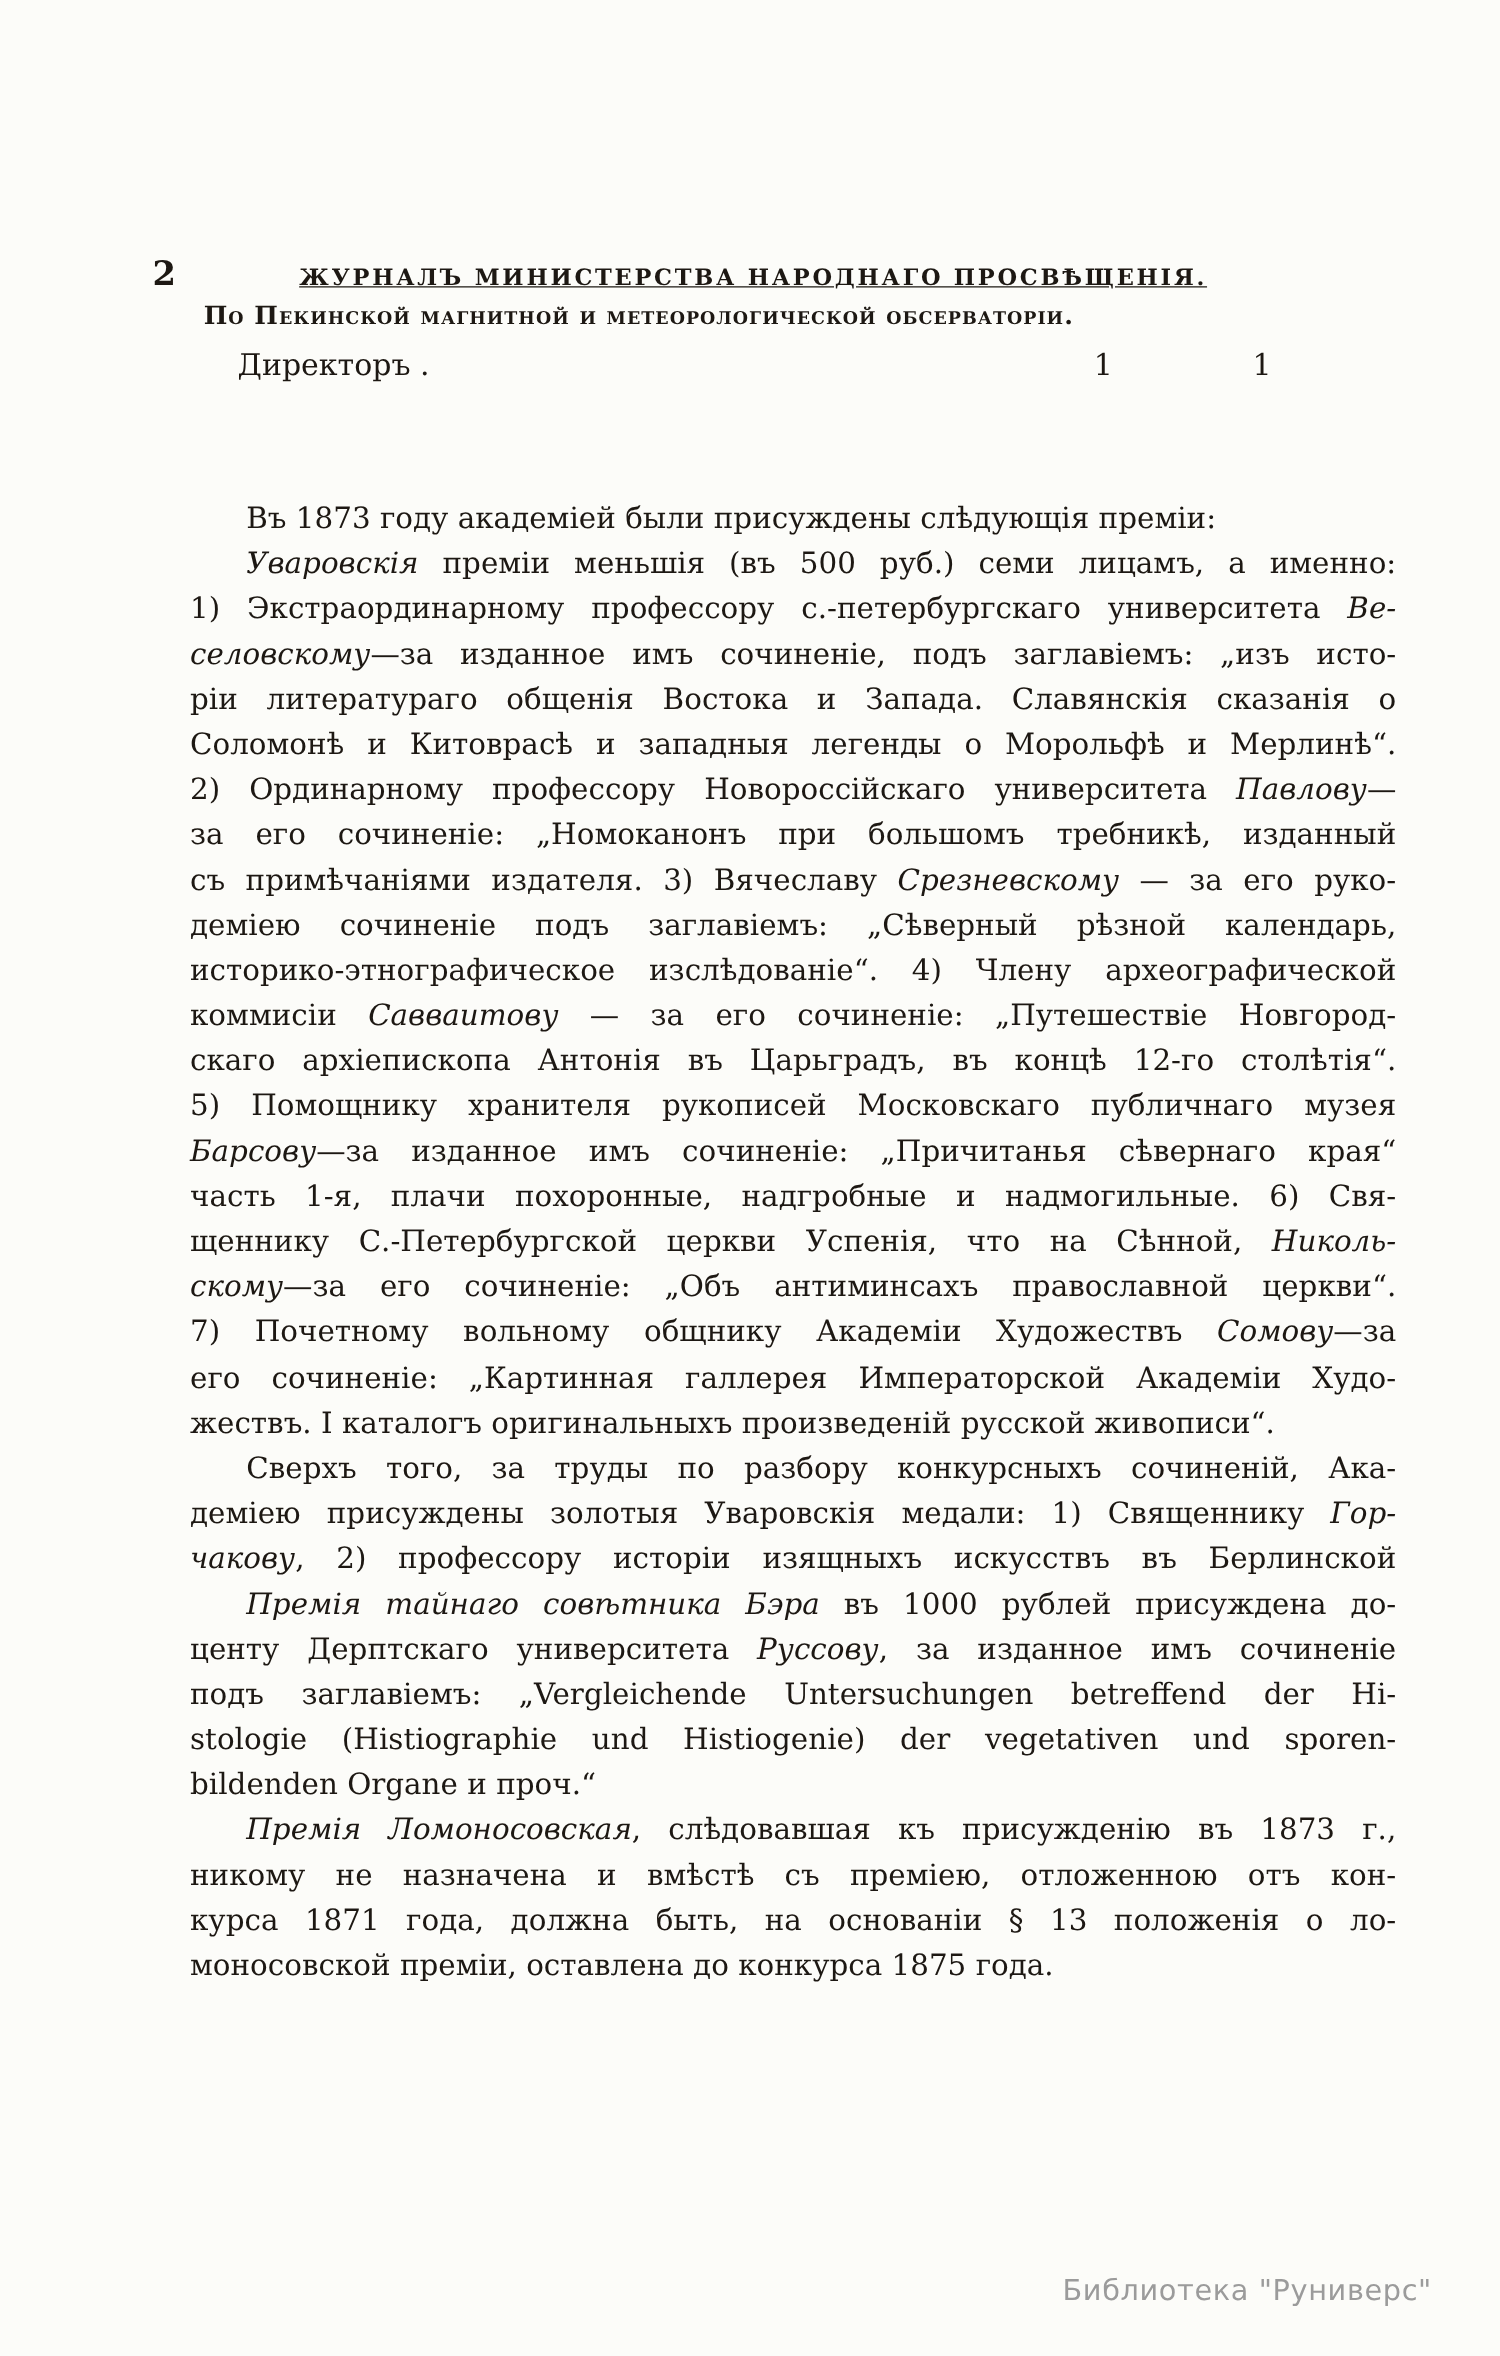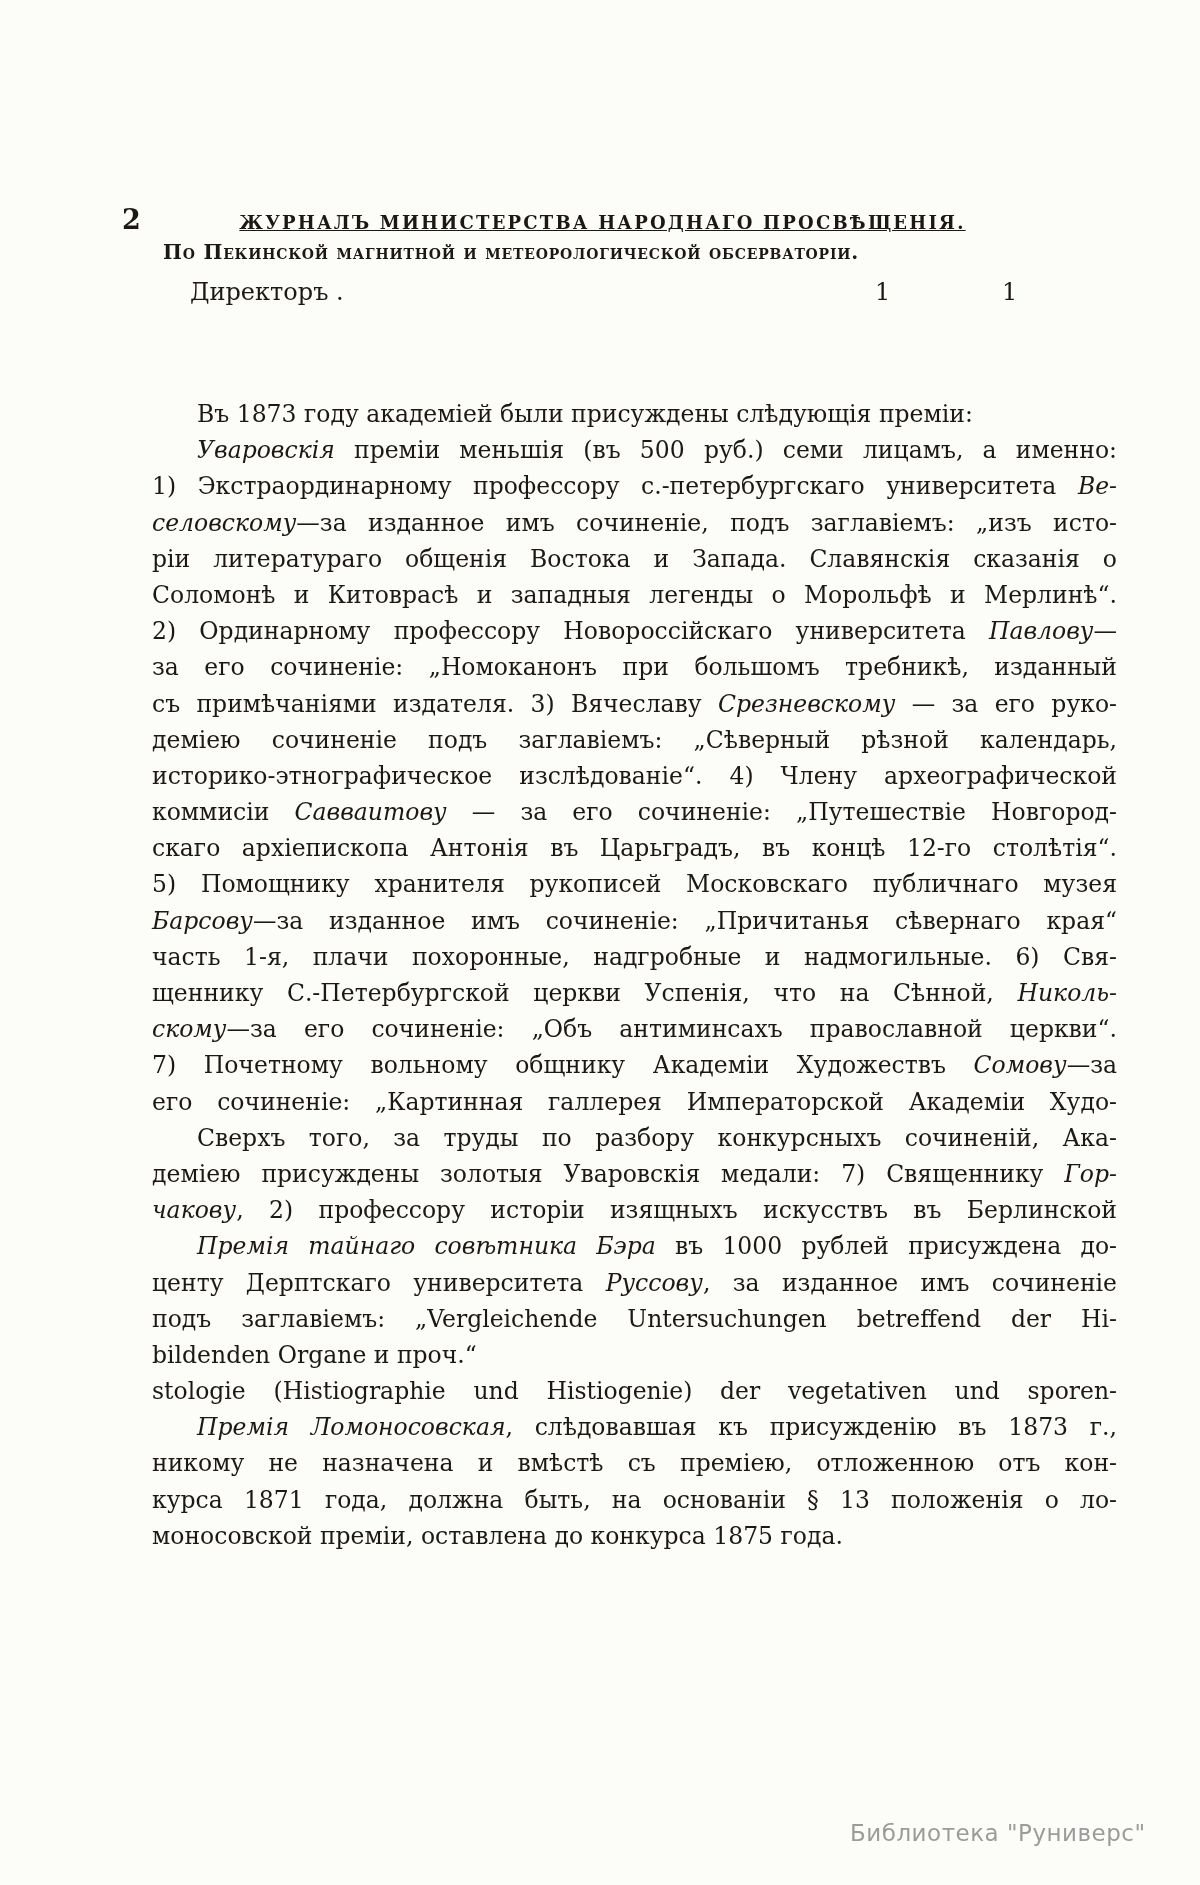--- a/index.html
+++ b/index.html
@@ -75,27 +75,28 @@
     <div class="line"><span>историко-этнографическое изслѣдованіе“. 4) Члену археографической</span></div>
     <div class="line"><span>коммисіи </span><span class="it">Савваитову</span><span> — за его сочиненіе: „Путешествіе Новгород-</span></div>
     <div class="line"><span>скаго архіепископа Антонія въ Царьградъ, въ концѣ 12-го столѣтія“.</span></div>
     <div class="line"><span>5) Помощнику хранителя рукописей Московскаго публичнаго музея</span></div>
     <div class="line"><span class="it">Барсову</span><span>—за изданное имъ сочиненіе: „Причитанья сѣвернаго края“</span></div>
     <div class="line"><span>часть 1-я, плачи похоронные, надгробные и надмогильные. 6) Свя-</span></div>
     <div class="line"><span>щеннику С.-Петербургской церкви Успенія, что на Сѣнной, </span><span class="it">Николь-</span></div>
     <div class="line"><span class="it">скому</span><span>—за его сочиненіе: „Объ антиминсахъ православной церкви“.</span></div>
     <div class="line"><span>7) Почетному вольному общнику Академіи Художествъ </span><span class="it">Сомову</span><span>—за</span></div>
     <div class="line"><span>его сочиненіе: „Картинная галлерея Императорской Академіи Худо-</span></div>
+    <div class="line last"><span>жествъ. I каталогъ оригинальныхъ произведеній русской живописи“.</span></div>
     <div class="line ind"><span>Сверхъ того, за труды по разбору конкурсныхъ сочиненій, Ака-</span></div>
-    <div class="line"><span>деміею присуждены золотыя Уваровскія медали: 7) Священнику </span><span class="it">Гор-</span></div>
+    <div class="line"><span>деміею присуждены золотыя Уваровскія медали: 1) Священнику </span><span class="it">Гор-</span></div>
     <div class="line"><span class="it">чакову</span><span>, 2) профессору исторіи изящныхъ искусствъ въ Берлинской</span></div>
     <div class="line ind"><span class="it">Премія тайнаго совѣтника Бэра</span><span> въ 1000 рублей присуждена до-</span></div>
     <div class="line"><span>центу Дерптскаго университета </span><span class="it">Руссову</span><span>, за изданное имъ сочиненіе</span></div>
     <div class="line"><span>подъ заглавіемъ: „Vergleichende Untersuchungen betreffend der Hi-</span></div>
+    <div class="line"><span>stologie (Histiographie und Histiogenie) der vegetativen und sporen-</span></div>
     <div class="line last"><span>bildenden Organe и проч.“</span></div>
-    <div class="line"><span>stologie (Histiographie und Histiogenie) der vegetativen und sporen-</span></div>
     <div class="line ind"><span class="it">Премія Ломоносовская</span><span>, слѣдовавшая къ присужденію въ 1873 г.,</span></div>
     <div class="line"><span>никому не назначена и вмѣстѣ съ преміею, отложенною отъ кон-</span></div>
     <div class="line"><span>курса 1871 года, должна быть, на основаніи § 13 положенія о ло-</span></div>
     <div class="line last"><span>моносовской преміи, оставлена до конкурса 1875 года.</span></div>
   </div>
 
 <div class="watermark">Библиотека "Руниверс"</div>
 
 </body></html>

